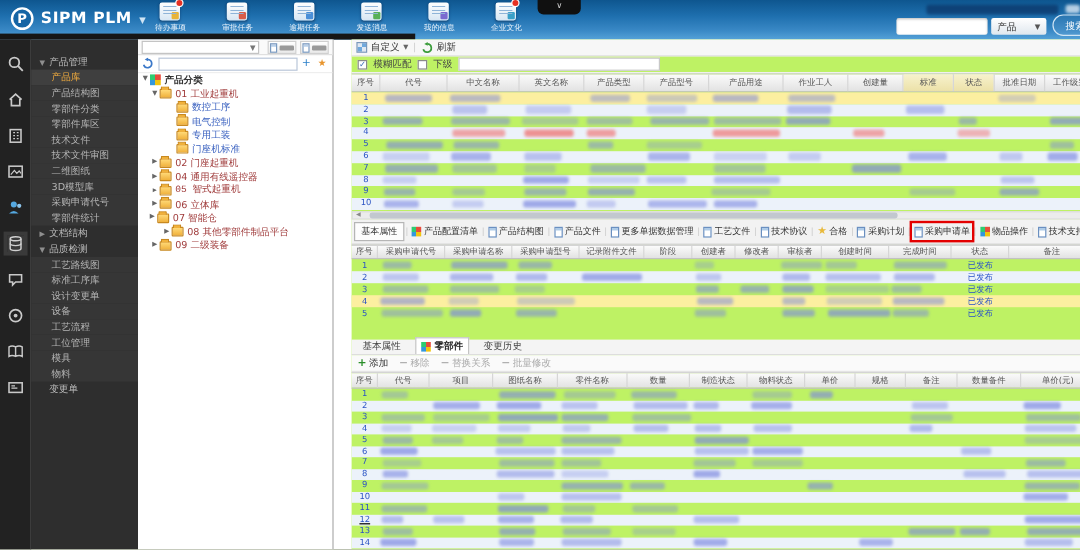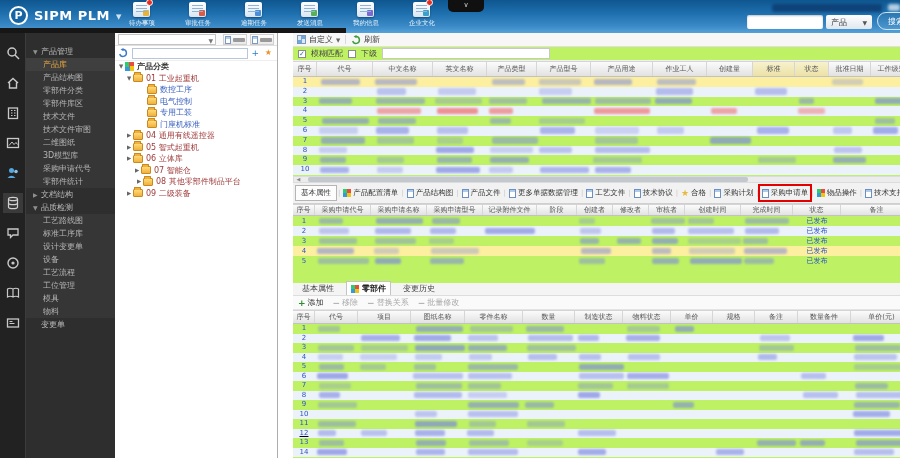--- a/index.html
+++ b/index.html
@@ -318,33 +318,38 @@
           <span class="t-lab lv2">专用工装</span>
         </div>
         <div class="t-row" style="padding-left: 24px;">
           <span class="t-car"></span>
           <span class="fold"></span>
           <span class="t-lab lv2">门座机标准</span>
         </div>
         <div class="t-row" style="padding-left: 10px;">
           <span class="t-car">▶</span>
           <span class="fold"></span>
-          <span class="t-lab lv1">04 通用有线遥控器</span>
+          <span class="t-lab lv1">02 门座起重机</span>
         </div>
         <div class="t-row" style="padding-left: 10px;">
           <span class="t-car">▶</span>
           <span class="fold"></span>
+          <span class="t-lab lv1">04 通用有线遥控器</span>
+        </div>
+        <div class="t-row" style="padding-left: 10px; font-family: Liberation Mono, monospace;">
+          <span class="t-car">▶</span>
+          <span class="fold"></span>
           <span class="t-lab lv1">05 智式起重机</span>
         </div>
         <div class="t-row" style="padding-left: 10px;">
           <span class="t-car">▶</span>
           <span class="fold"></span>
           <span class="t-lab lv1">06 立体库</span>
         </div>
-        <div class="t-row" style="padding-left: 18px;">
+        <div class="t-row" style="padding-left: 8px;">
           <span class="t-car">▶</span>
           <span class="fold"></span>
           <span class="t-lab lv1">07 智能仓</span>
         </div>
         <div class="t-row" style=" margin-left: 20px;">
           <span class="t-car">▶</span>
           <span class="fold"></span>
           <span class="t-lab lv1">08 其他零部件制品平台</span>
         </div>
         <div class="t-row" style="padding-left: 10px;">

